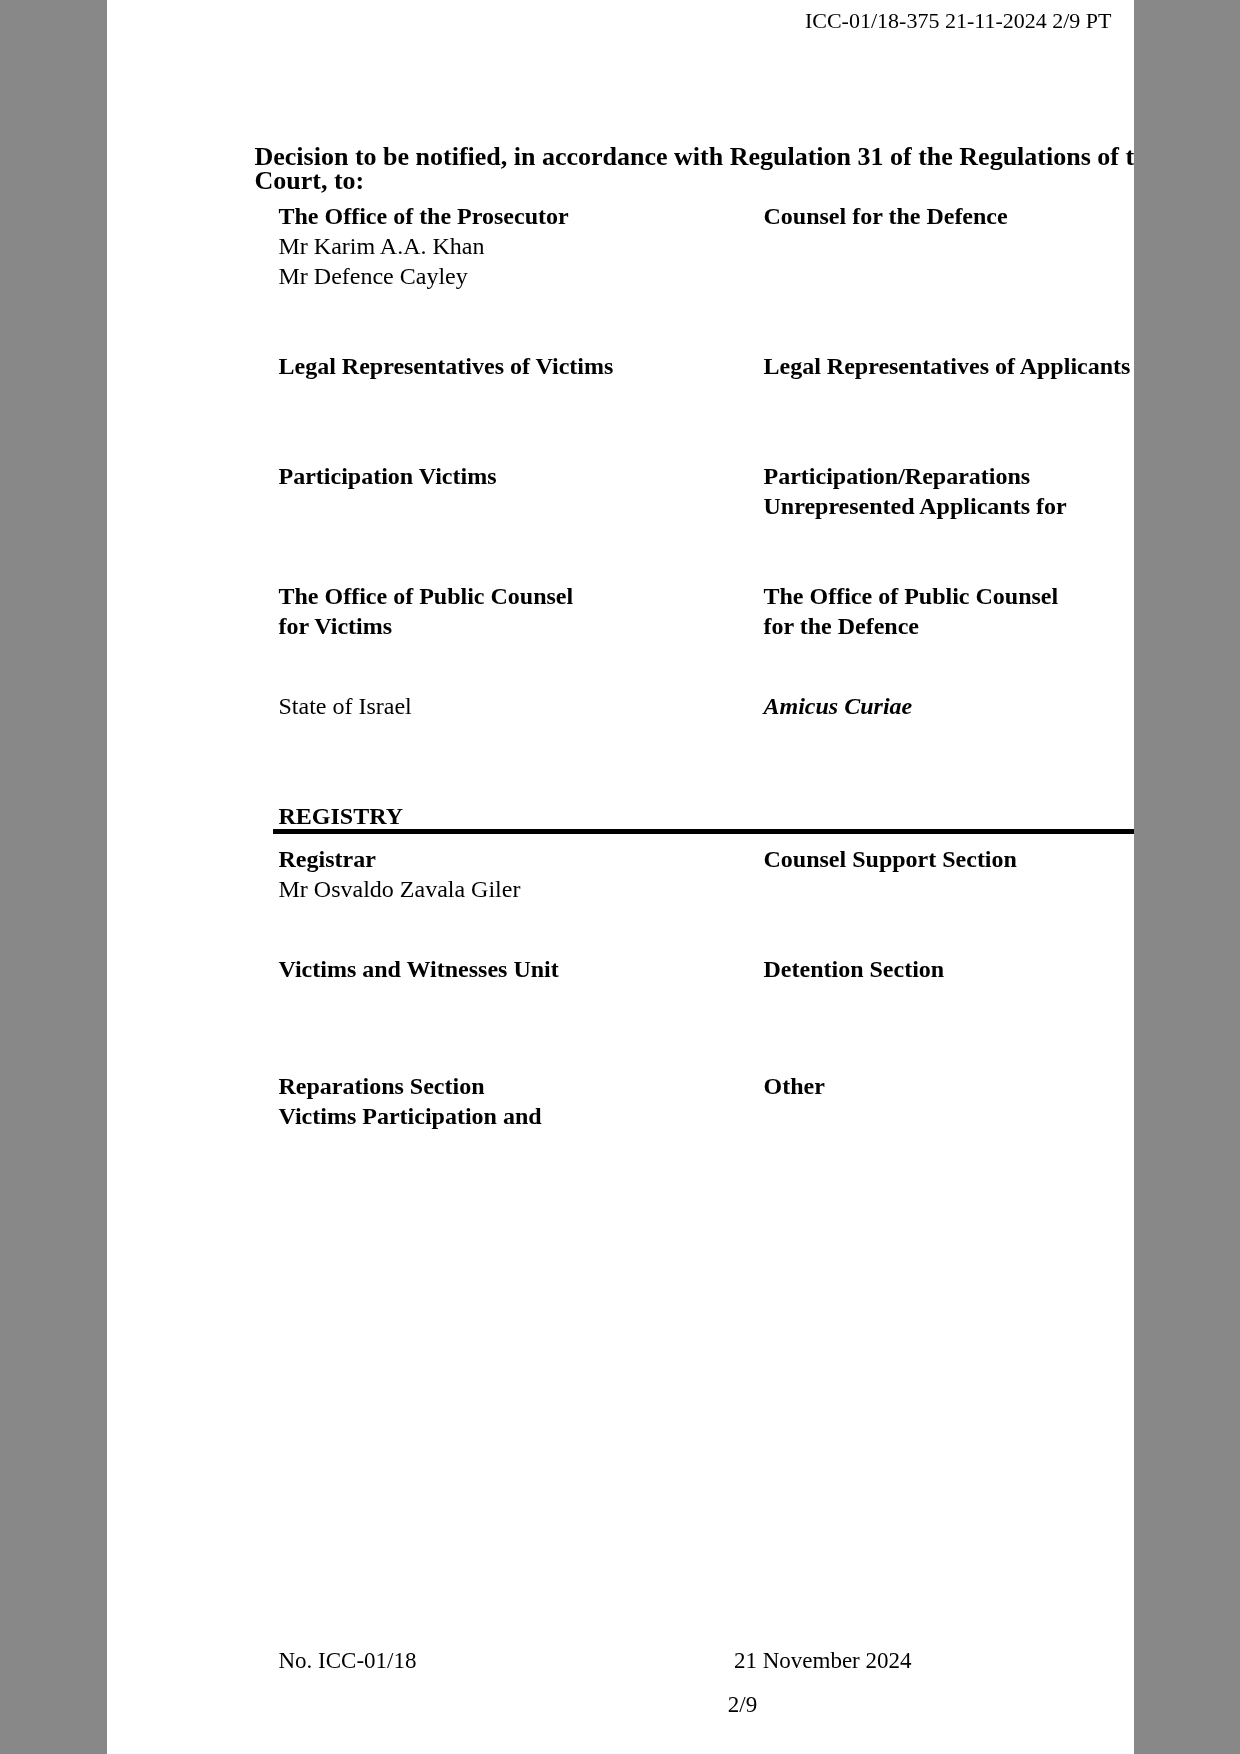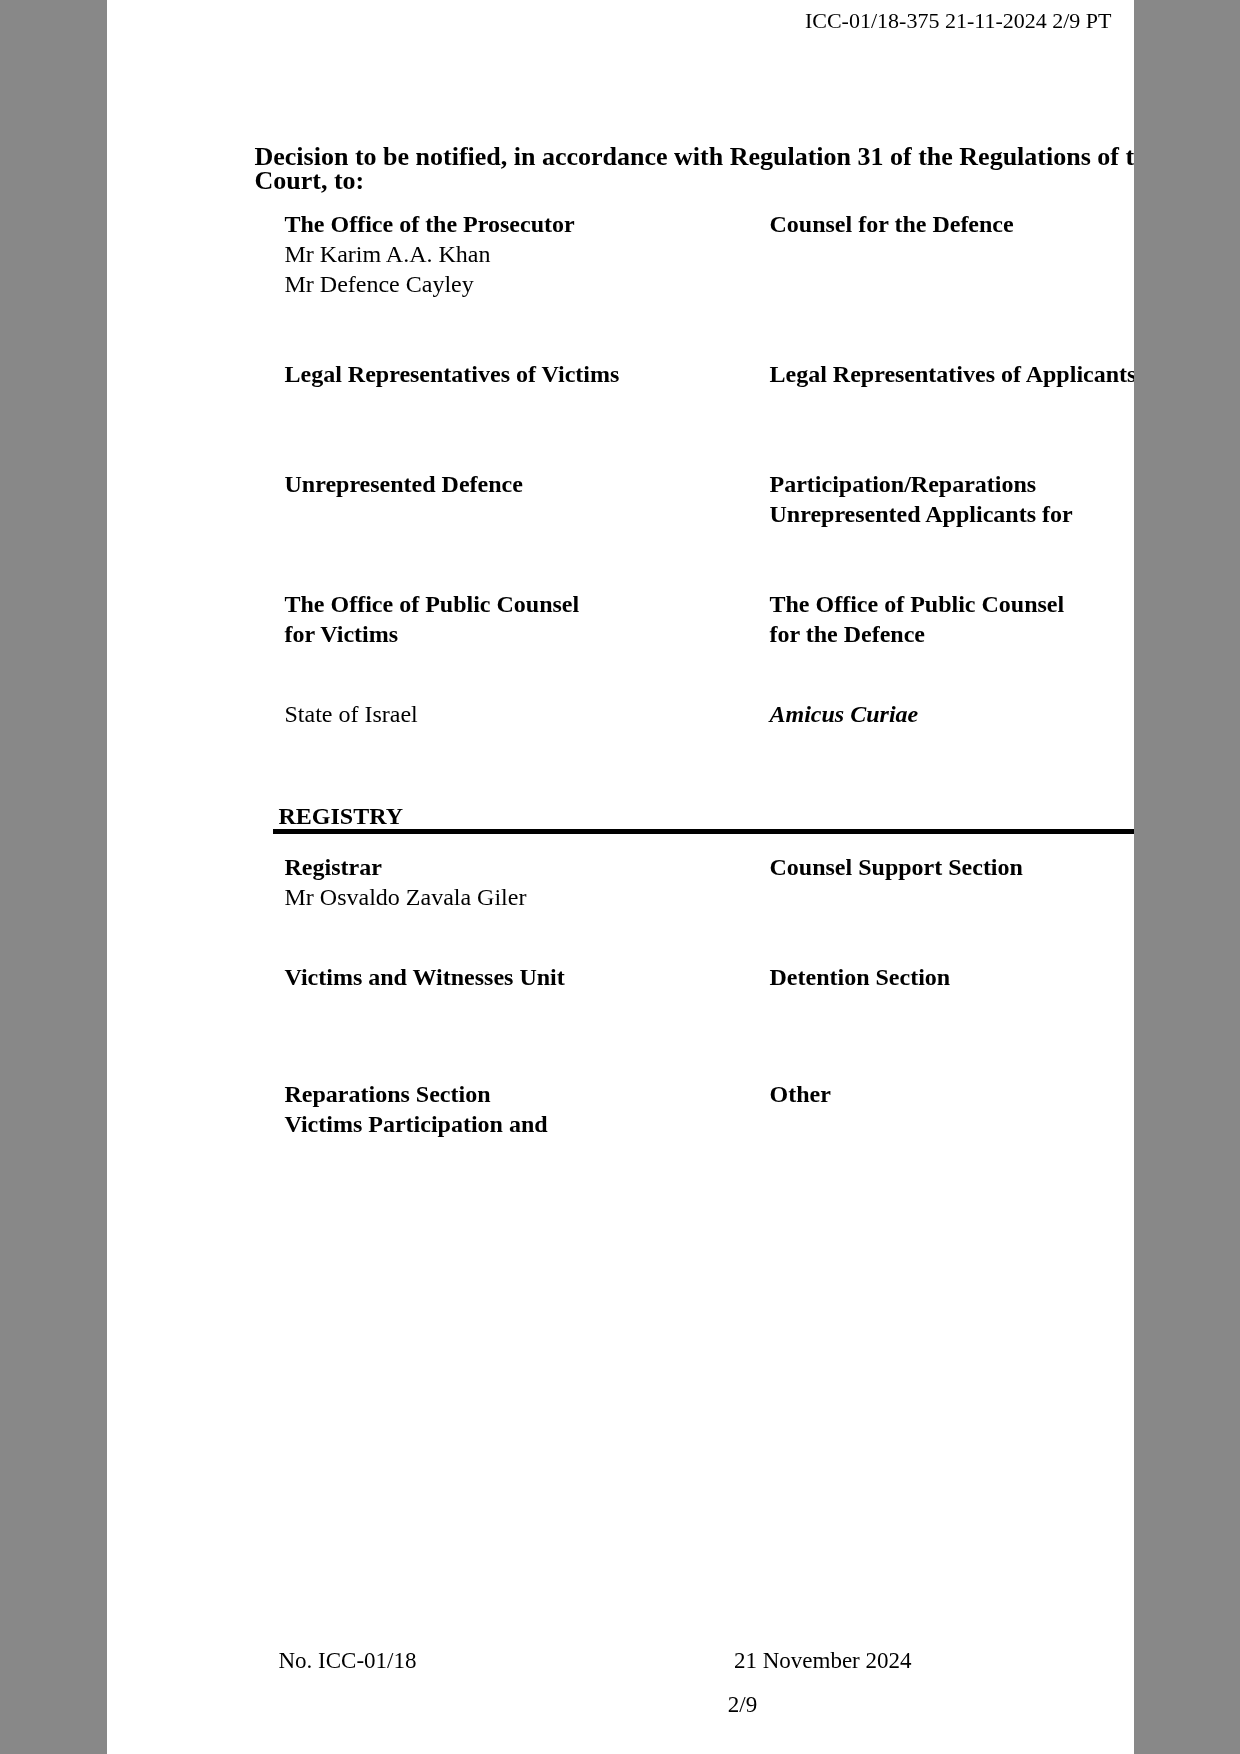--- a/index.html
+++ b/index.html
@@ -25,21 +25,21 @@
   .intro {
     position: absolute;
     top: 145px;
     left: 148px;
     width: 950px;
     font-size: 26px;
     line-height: 24px;
     font-weight: bold;
   }
   .row { position: absolute; left: 0; width: 100%; }
-  .col { position: absolute; top: 16px; margin-left: 6px; }
+  .col { position: absolute; top: 8px; }
   .col.left  { left: 172px; width: 445px; }
   .col.right { left: 657px; width: 445px; }
   .line { font-size: 24px; line-height: 30px; }
   .heading .line { font-weight: bold; }
   .amicus .line { font-style: italic; }
   .registry-heading {
     position: absolute;
     top: 801px;
     left: 172px;
     font-size: 24px;
@@ -100,21 +100,21 @@
     <div class="col right">
       <div class="heading">
           <div class="line">Legal Representatives of Applicants</div>
         </div>
     </div>
   </section>
 
   <section class="row" style="top:453px">
     <div class="col left">
       <div class="heading">
-          <div class="line">Unrepresented Defence</div>
+          <div class="line">Participation Victims</div>
         </div>
     </div>
     <div class="col right">
       <div class="heading">
           <div class="line">Participation/Reparations</div>
           <div class="line">Unrepresented Applicants for</div>
         </div>
     </div>
   </section>
 

